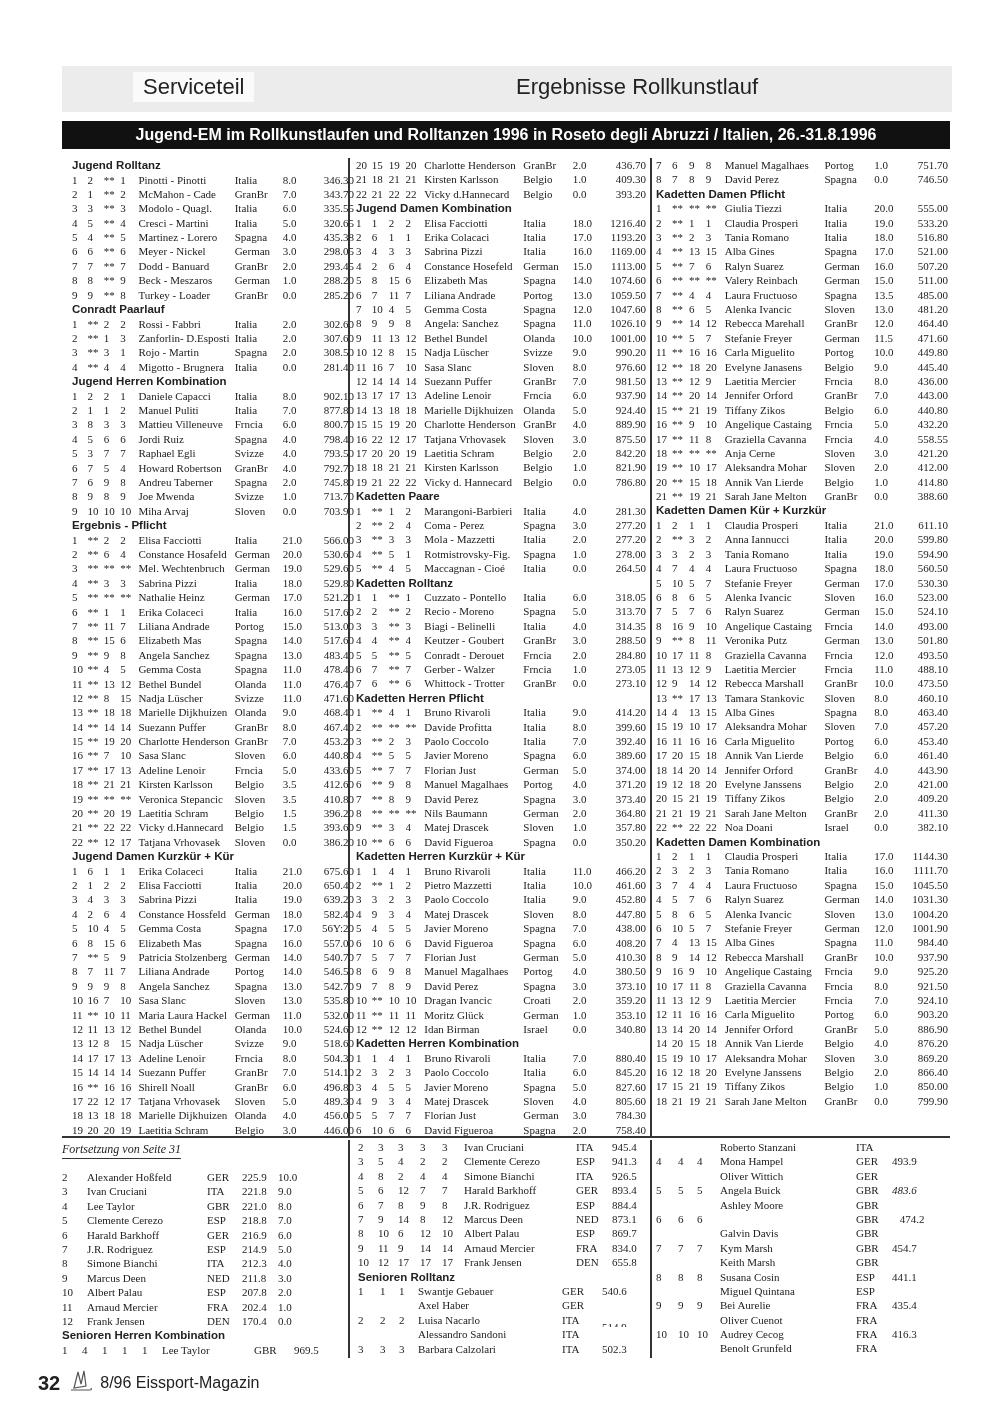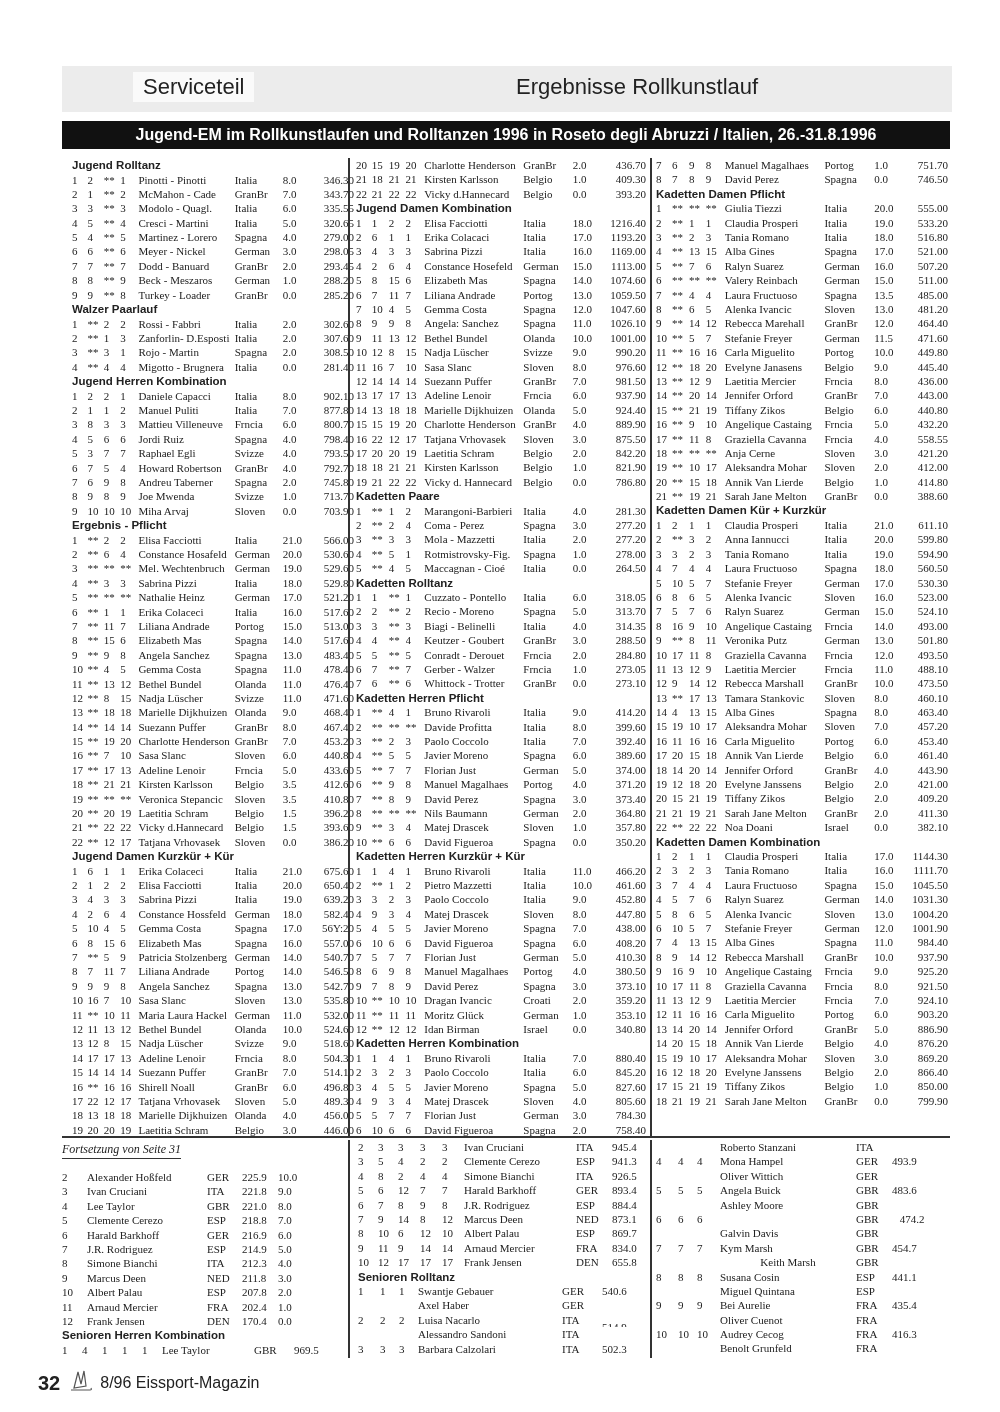--- a/index.html
+++ b/index.html
@@ -77,21 +77,21 @@
       <span class="c-tot">320.65</span>
     </div>
     <div class="row">
       <span class="c-pl">5</span>
       <span class="c-a">4</span>
       <span class="c-b">**</span>
       <span class="c-c">5</span>
       <span class="c-name">Martinez - Lorero</span>
       <span class="c-nat">Spagna</span>
       <span class="c-pts">4.0</span>
-      <span class="c-tot">279.00</span>
+      <span class="c-tot">435.38</span>
     </div>
     <div class="row">
       <span class="c-pl">6</span>
       <span class="c-a">6</span>
       <span class="c-b">**</span>
       <span class="c-c">6</span>
       <span class="c-name">Meyer - Nickel</span>
       <span class="c-nat">German</span>
       <span class="c-pts">3.0</span>
       <span class="c-tot">298.05</span>
@@ -119,21 +119,21 @@
     <div class="row">
       <span class="c-pl">9</span>
       <span class="c-a">9</span>
       <span class="c-b">**</span>
       <span class="c-c">8</span>
       <span class="c-name">Turkey - Loader</span>
       <span class="c-nat">GranBr</span>
       <span class="c-pts">0.0</span>
       <span class="c-tot">285.20</span>
     </div>
-    <div class="sec-h">Walzer Paarlauf</div>
+    <div class="sec-h">Conradt Paarlauf</div>
     <div class="row">
       <span class="c-pl">1</span>
       <span class="c-a">**</span>
       <span class="c-b">2</span>
       <span class="c-c">2</span>
       <span class="c-name">Rossi - Fabbri</span>
       <span class="c-nat">Italia</span>
       <span class="c-pts">2.0</span>
       <span class="c-tot">302.60</span>
     </div>
@@ -2189,21 +2189,21 @@
       <span style="width: 136px;">Oliver Wittich</span>
       <span style="width: 36px;">GER</span>
       <span style="width: 40px;"></span>
     </div>
     <div class="srow">
       <span style="width: 22px;">5</span>
       <span style="width: 19px;">5</span>
       <span style="width: 23px;">5</span>
       <span style="width: 136px;">Angela Buick</span>
       <span style="width: 36px;">GBR</span>
-      <span style="width: 40px;">483.6</span>
+      <span style="width: 40px; font-style: italic;">483.6</span>
     </div>
     <div class="srow">
       <span style="width: 22px;"></span>
       <span style="width: 19px;"></span>
       <span style="width: 23px;"></span>
       <span style="width: 136px;">Ashley Moore</span>
       <span style="width: 36px;">GBR</span>
       <span style="width: 40px;"></span>
     </div>
     <div class="srow">
@@ -2227,21 +2227,21 @@
       <span style="width: 19px;">7</span>
       <span style="width: 23px;">7</span>
       <span style="width: 136px;">Kym Marsh</span>
       <span style="width: 36px;">GBR</span>
       <span style="width: 40px;">454.7</span>
     </div>
     <div class="srow">
       <span style="width: 22px;"></span>
       <span style="width: 19px;"></span>
       <span style="width: 23px;"></span>
-      <span style="width: 136px; text-align: center;">Keith Marsh</span>
+      <span style="width: 136px;">Keith Marsh</span>
       <span style="width: 36px;">GBR</span>
       <span style="width: 40px;"></span>
     </div>
     <div class="srow">
       <span style="width: 22px;">8</span>
       <span style="width: 19px;">8</span>
       <span style="width: 23px;">8</span>
       <span style="width: 136px;">Susana Cosin</span>
       <span style="width: 36px;">ESP</span>
       <span style="width: 40px;">441.1</span>

